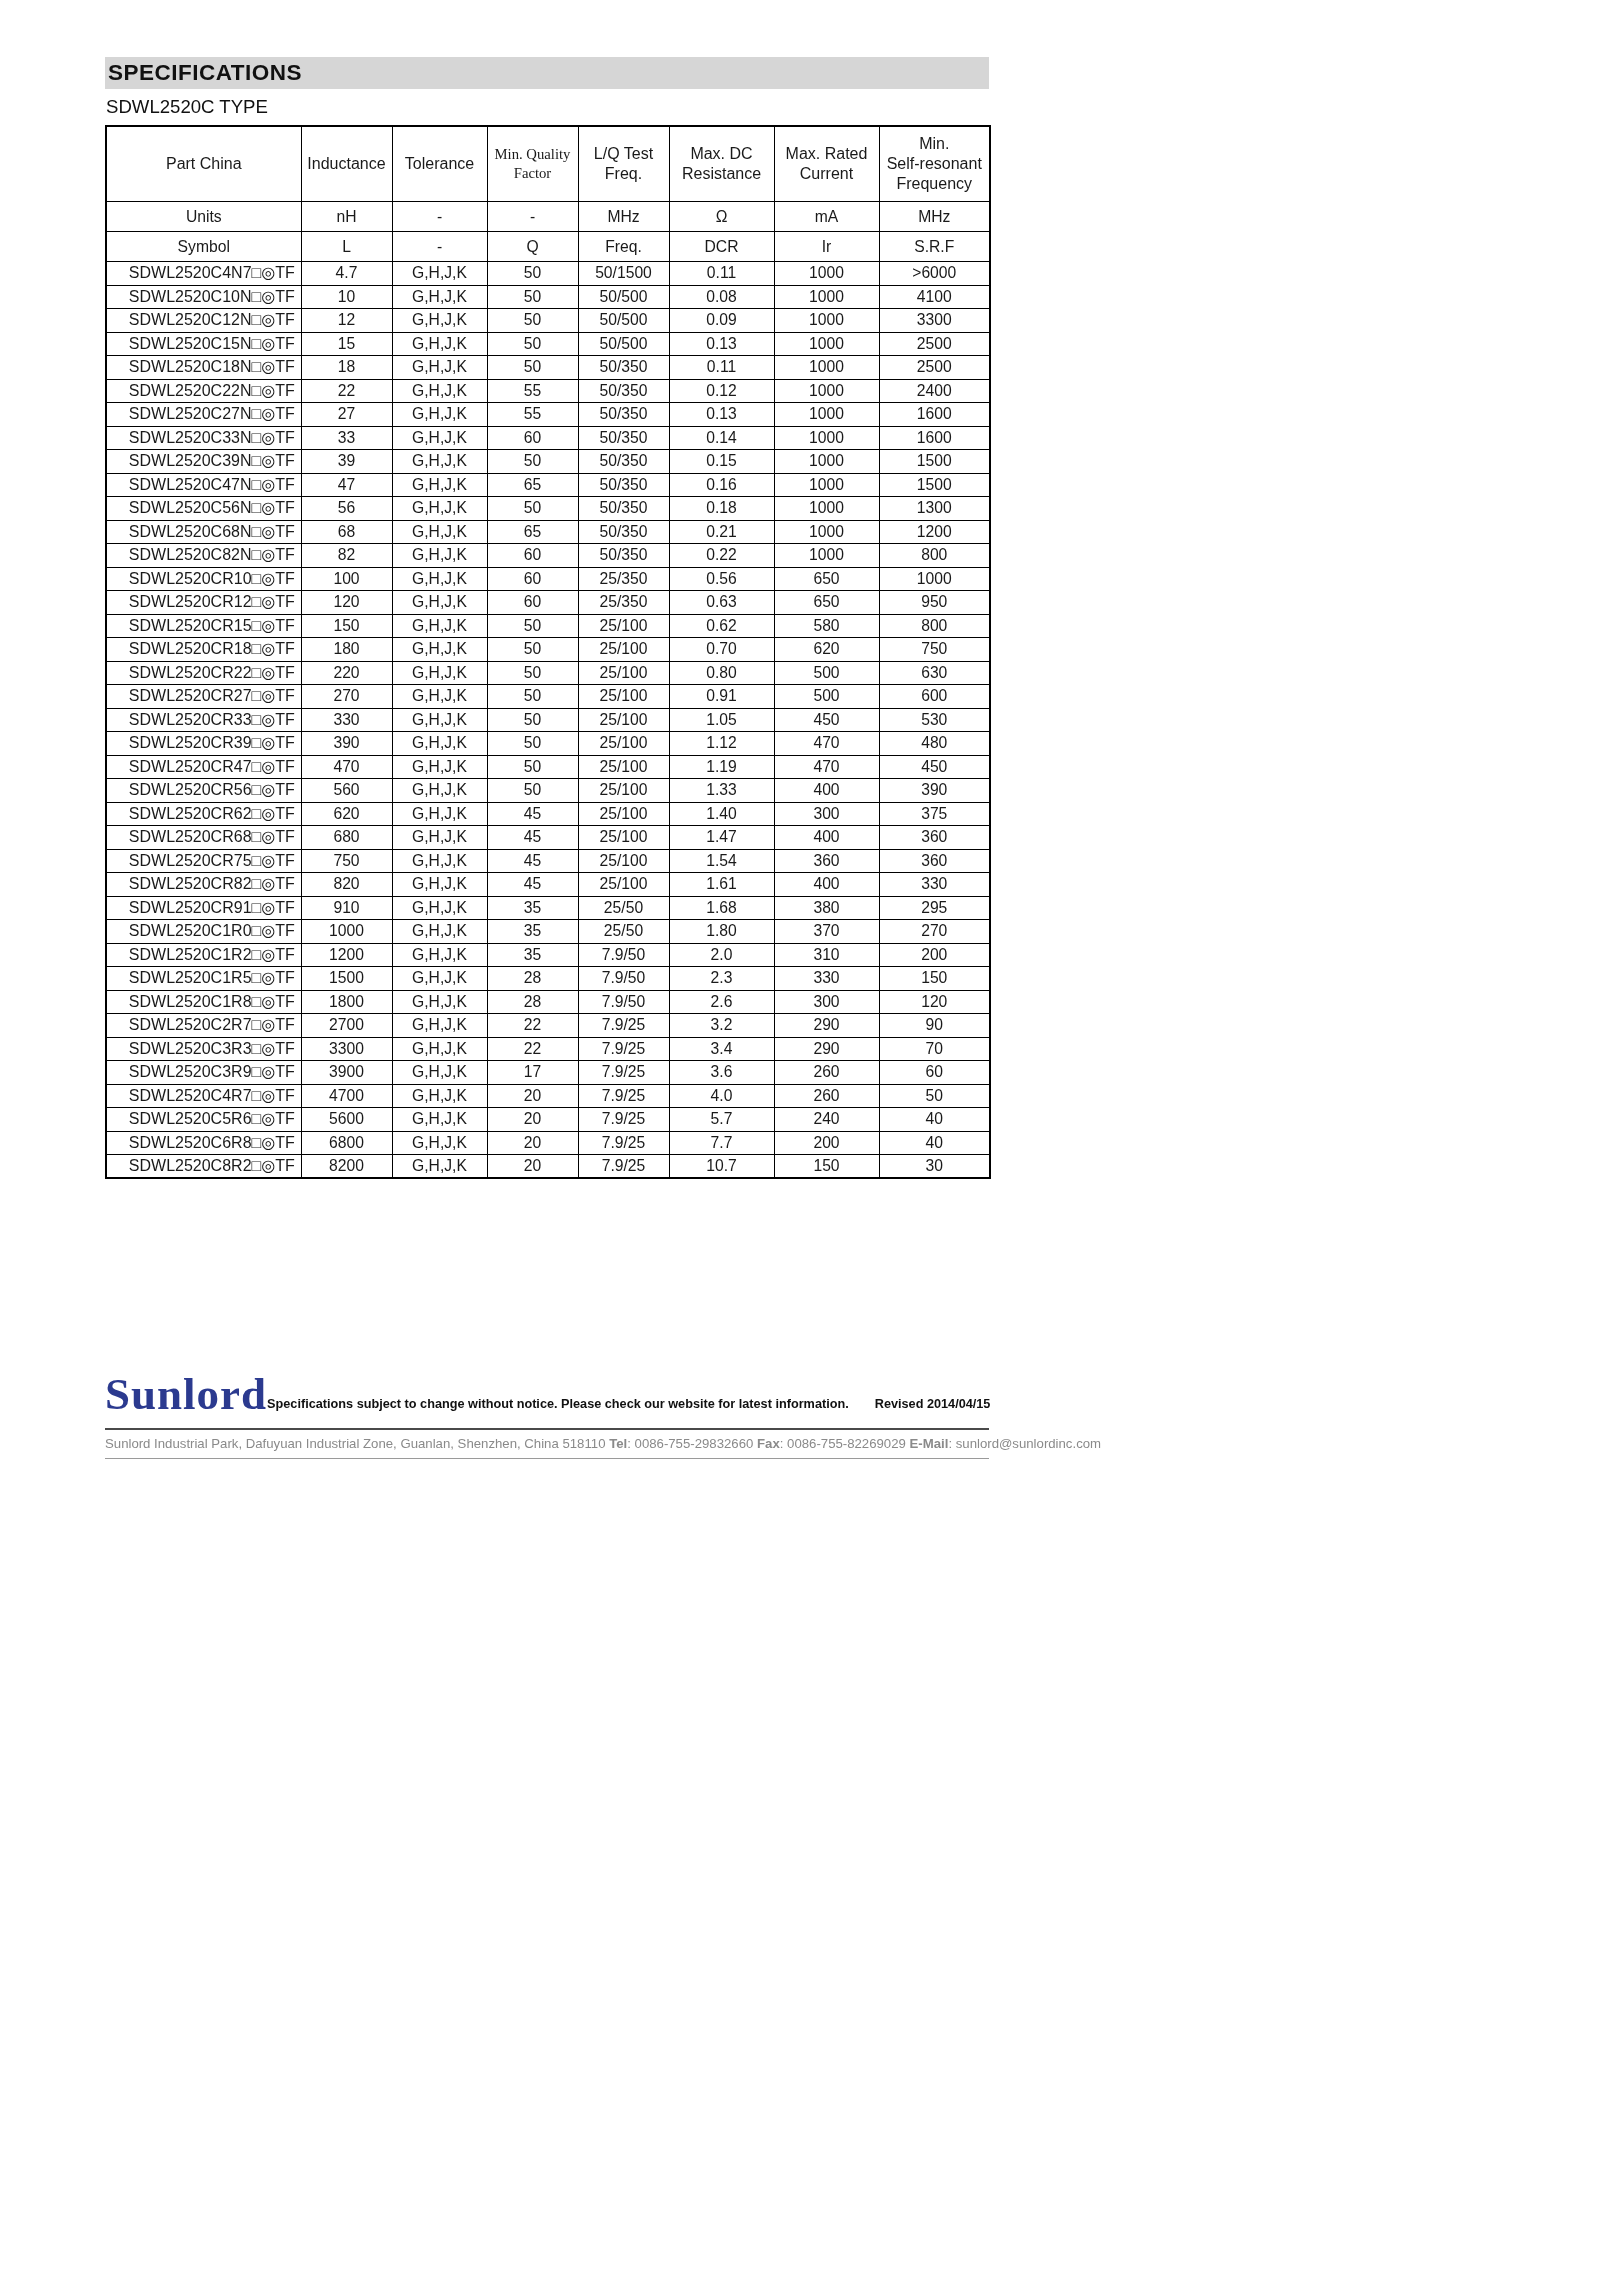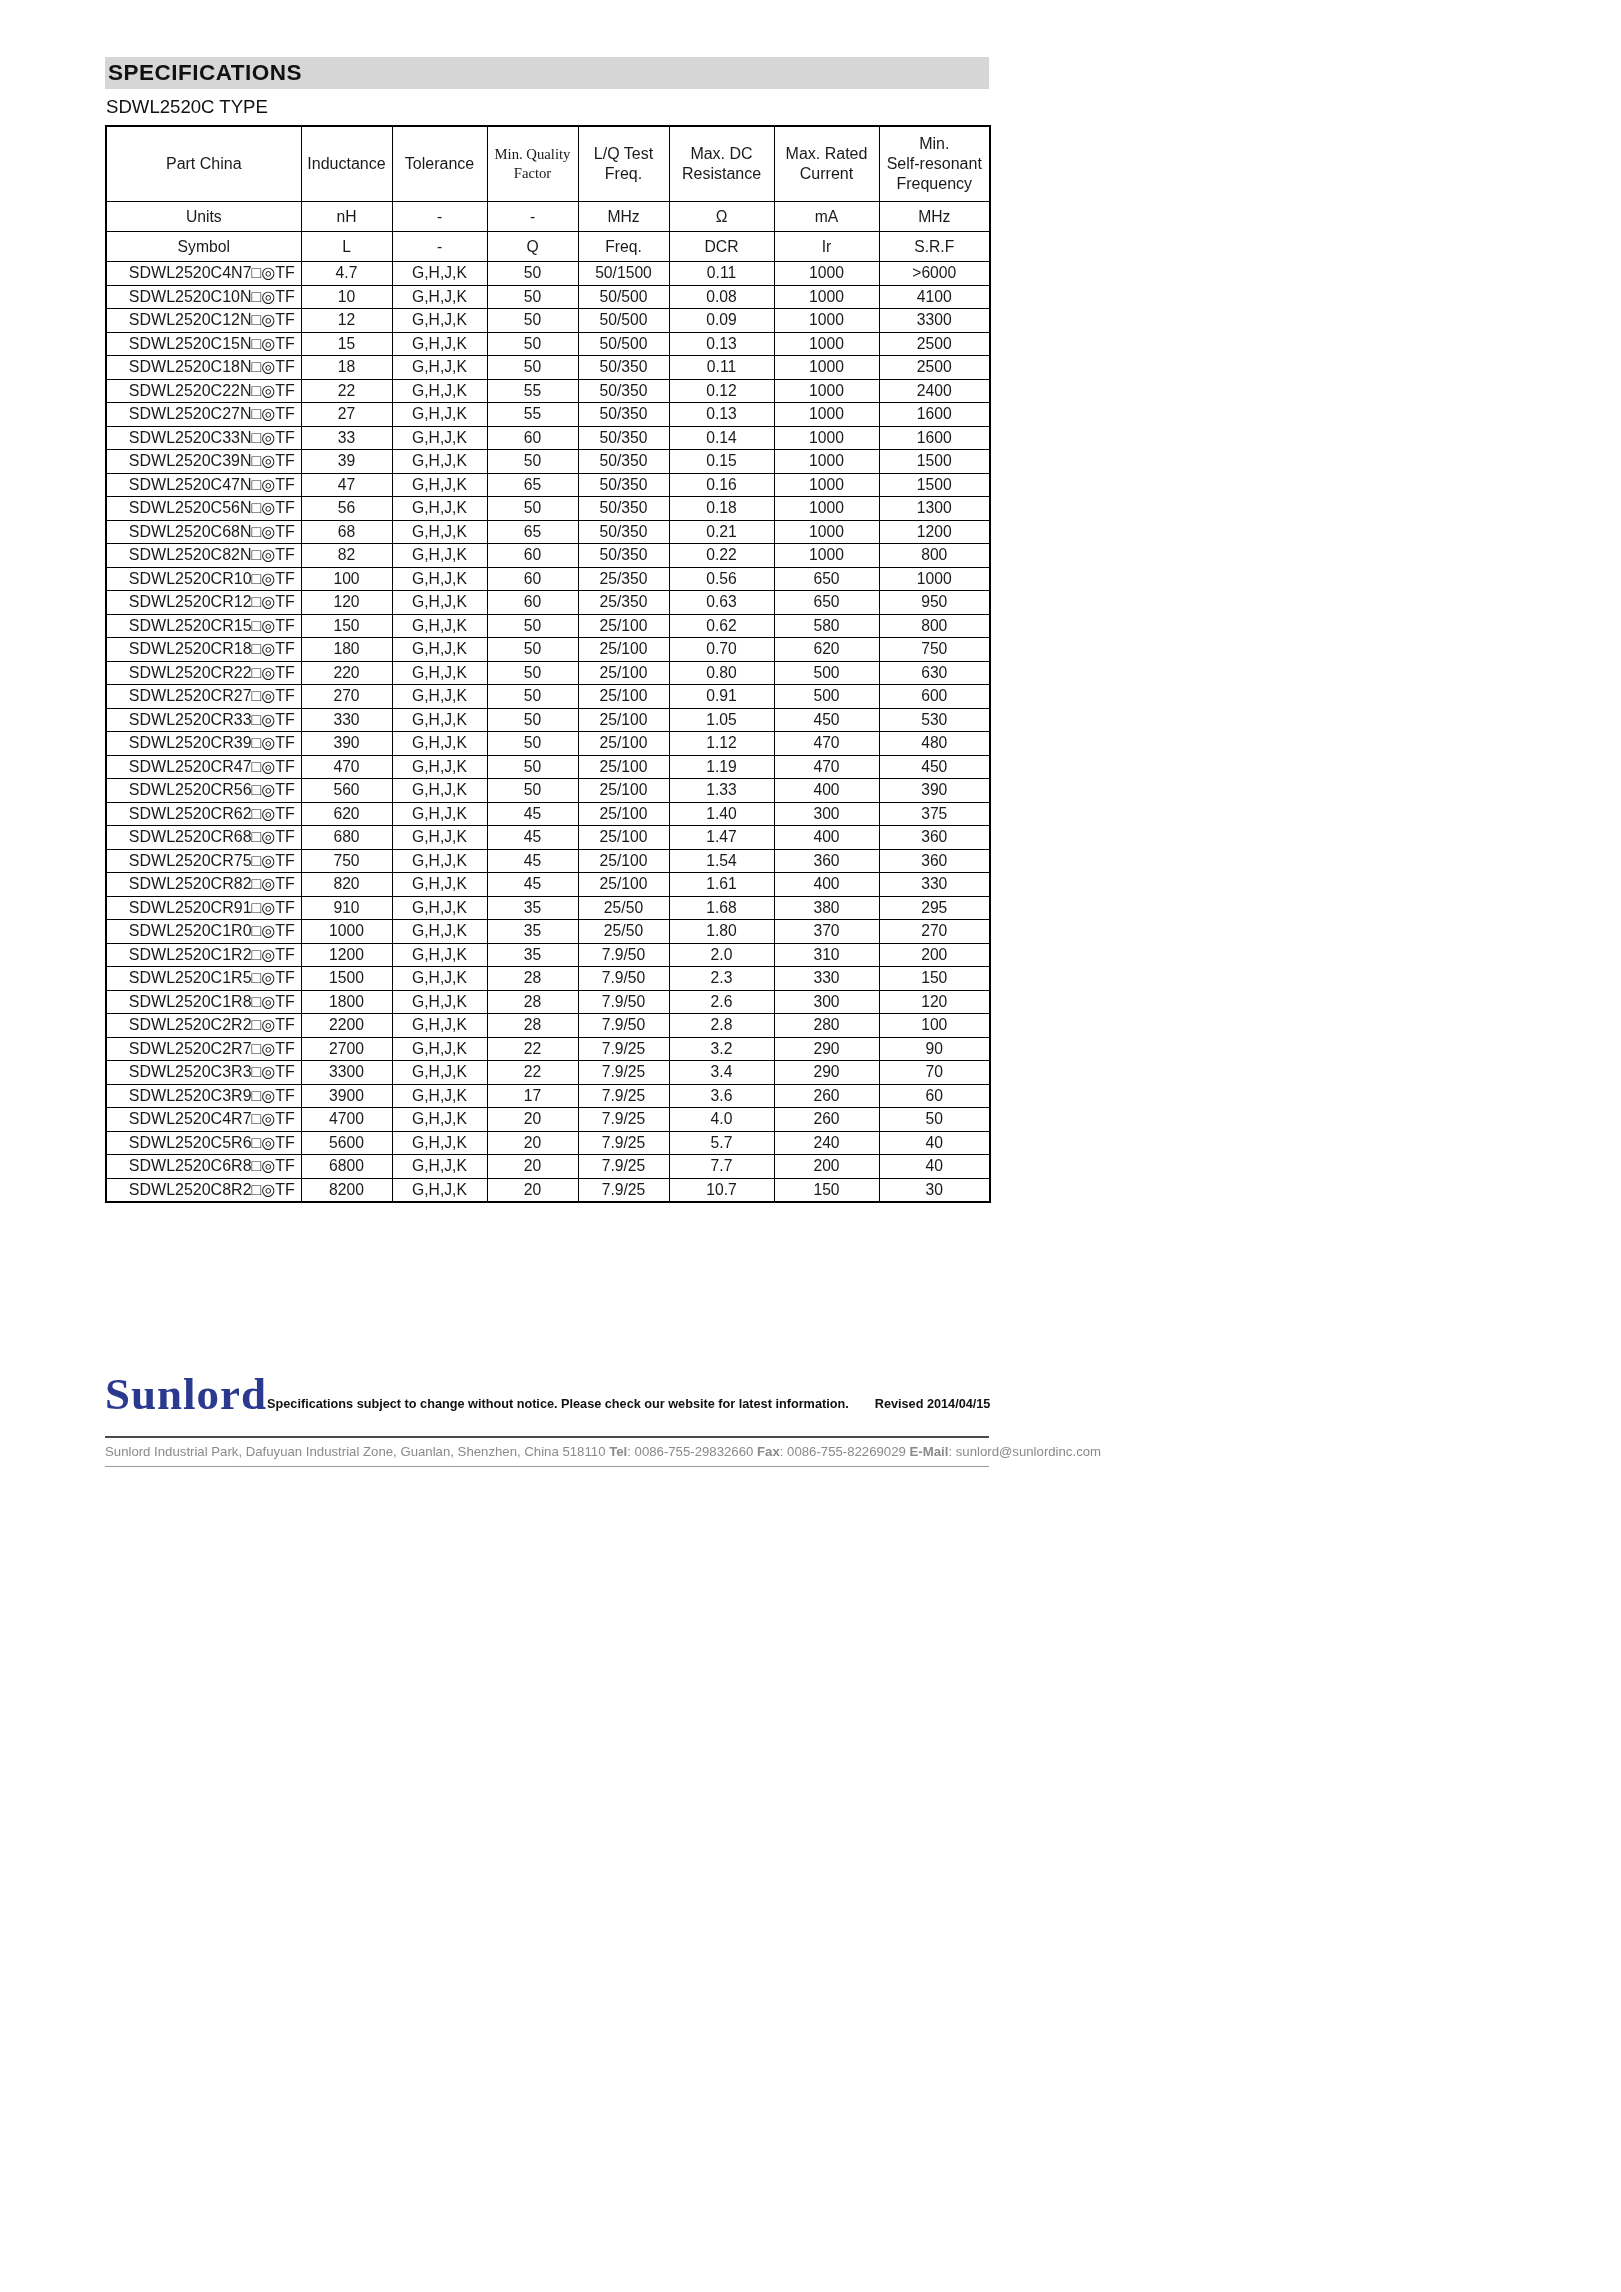--- a/index.html
+++ b/index.html
@@ -22,21 +22,21 @@
     border:1px solid #000; text-align:center; font-weight:normal;
     font-size:15.7px; color:#1a1a1a; padding:0 2px; overflow:hidden;
   }
   #header-row th { height:76px; font-size:16px; white-space:pre-line; line-height:1.25; vertical-align:middle; }
   #header-row th:nth-child(4) { font-family:"Liberation Serif", serif; font-size:14.7px; }
   #units-row td, #symbol-row td { height:30px; }
   tbody td { height:23.5px; line-height:1.0; }
   tbody td:first-child { text-align:center; padding-left:18px; font-size:16px; white-space:nowrap; }
 
   .footer { position:absolute; left:105px; top:1372px; width:884px; }
-  .footer-top { display:flex; align-items:flex-end; justify-content:space-between; padding-bottom:19px; }
+  .footer-top { display:flex; align-items:flex-end; justify-content:space-between; padding-bottom:11px; }
   .logo {
     font-family:"Liberation Serif", serif; font-weight:bold; font-size:45px;
     color:#2b3a8f; line-height:1.0; letter-spacing:1px;
   }
   .notice-wrap { font-size:12.7px; font-weight:bold; color:#111; padding-bottom:5.9px; white-space:nowrap; }
   .notice-wrap .revised { margin-left:26px; }
   .footer-rule-top { border-top:2px solid #4a4a4a; }
   .footer-rule-bottom { border-top:1px solid #9a9a9a; }
   .address { text-align:center; font-size:13.2px; color:#8a8a8a; padding:5.9px 0 6.9px 0; white-space:nowrap; }
   .addr-bold { font-weight:bold;margin-top:35px; }
@@ -414,30 +414,20 @@
             <td>SDWL2520C1R8□◎TF</td>
             <td>1800</td>
             <td>G,H,J,K</td>
             <td>28</td>
             <td>7.9/50</td>
             <td>2.6</td>
             <td>300</td>
             <td>120</td>
           </tr>
           <tr>
-            <td>SDWL2520C2R2□◎TF</td>
-            <td>2200</td>
-            <td>G,H,J,K</td>
-            <td>28</td>
-            <td>7.9/50</td>
-            <td>2.8</td>
-            <td>280</td>
-            <td>100</td>
-          </tr>
-          <tr>
             <td>SDWL2520C2R7□◎TF</td>
             <td>2700</td>
             <td>G,H,J,K</td>
             <td>22</td>
             <td>7.9/25</td>
             <td>3.2</td>
             <td>290</td>
             <td>90</td>
           </tr>
           <tr>

